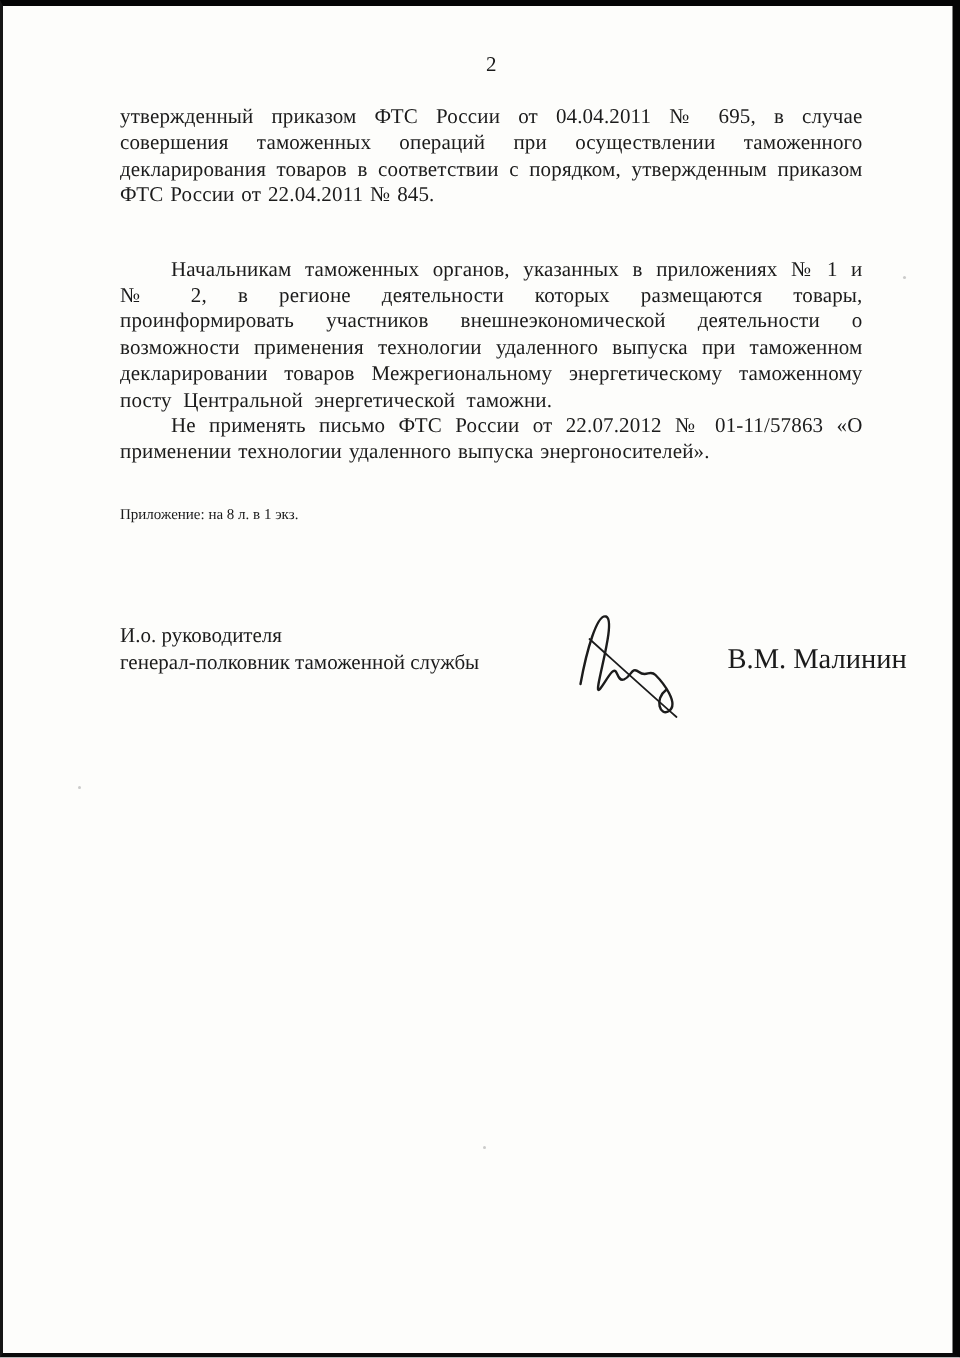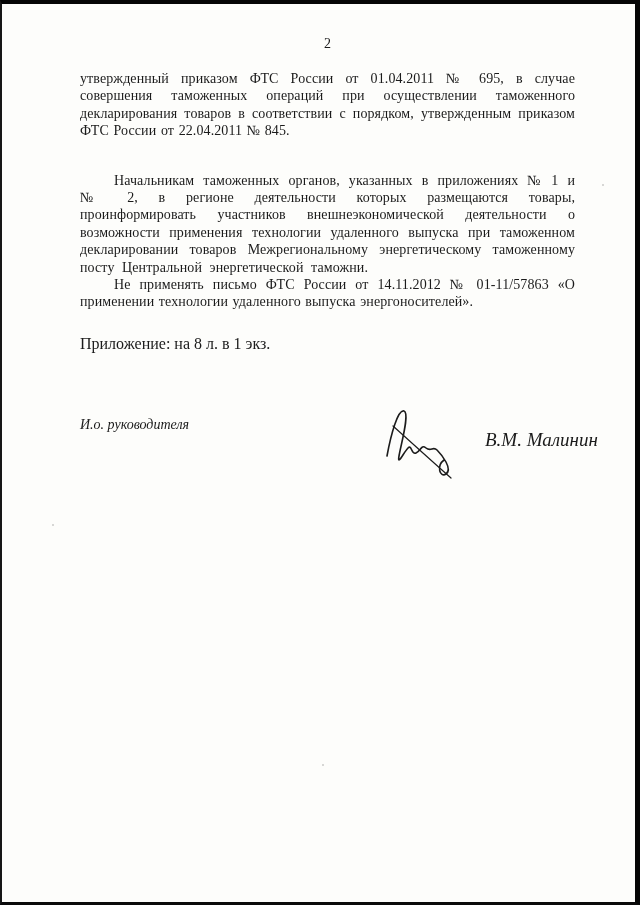--- a/index.html
+++ b/index.html
@@ -43,29 +43,28 @@
   }
   .body-text p.indent {
     text-indent: 34px;
   }
   .body-text p.wide {
     word-spacing: 4px;
     margin-top: 32px;
   }
   .attachment-line {
     margin: 24px 0 0 0;
-    font-size: 16px;
+    font-size: 10px;
     line-height: 17.4px;
   }
   .signature-row {
     position: relative;
     margin-top: 64px;
     display: flex;
     align-items: flex-start;
-    font-style: italic;
   }
   .sig-left {
     font-size: 14px;
     line-height: 18px;
     width: 305px;
     flex: none;
   }
   .sig-scribble {
     flex: none;
     width: 112px;
@@ -92,30 +91,31 @@
 </head>
 <body>
 
 <div class="scan-page">
 
   <div class="content">
 
     <div class="page-number">2</div>
 
     <div class="body-text">
-      <p>утвержденный приказом ФТС России от 01.04.2011 № 695, в случае совершения таможенных операций при осуществлении таможенного декларирования товаров в соответствии с порядком, утвержденным приказом ФТС России от 22.04.2011 № 845.</p>
+      <p>утвержденный приказом ФТС России от 04.04.2011 № 695, в случае совершения таможенных операций при осуществлении таможенного декларирования товаров в соответствии с порядком, утвержденным приказом ФТС России от 22.04.2011 № 845.</p>
       <p class="indent wide">Начальникам таможенных органов, указанных в приложениях № 1 и № 2, в регионе деятельности которых размещаются товары, проинформировать участников внешнеэкономической деятельности о возможности применения технологии удаленного выпуска при таможенном декларировании товаров Межрегиональному энергетическому таможенному посту Центральной энергетической таможни.</p>
-      <p class="indent">Не применять письмо ФТС России от 14.11.2012 № 01-11/57863 «О применении технологии удаленного выпуска энергоносителей».</p>
+      <p class="indent">Не применять письмо ФТС России от 22.07.2012 № 01-11/57863 «О применении технологии удаленного выпуска энергоносителей».</p>
     </div>
 
     <p class="attachment-line">Приложение: на 8 л. в 1 экз.</p>
 
     <div class="signature-row">
       <div class="sig-left">
         <div>И.о. руководителя</div>
+        <div>генерал-полковник таможенной службы</div>
       </div>
 
       <svg class="sig-scribble" viewBox="0 0 112 78" xmlns="http://www.w3.org/2000/svg">
         <path d="M14,50 C18,28 25,3 31,5 C37,7 28,38 26,50
                  C24,61 31,46 35,42 C39,38 38,49 43,47
                  C48,45 48,38 53,42 C58,46 60,40 64,44
                  C69,49 80,63 73,68 C67,72 63,60 71,54" fill="none" stroke="#1c1c1c" stroke-width="1.6" stroke-linecap="round"></path>
         <path d="M20,20 C40,38 62,58 78,72" fill="none" stroke="#1c1c1c" stroke-width="1.2" stroke-linecap="round"></path>
       </svg>
 

